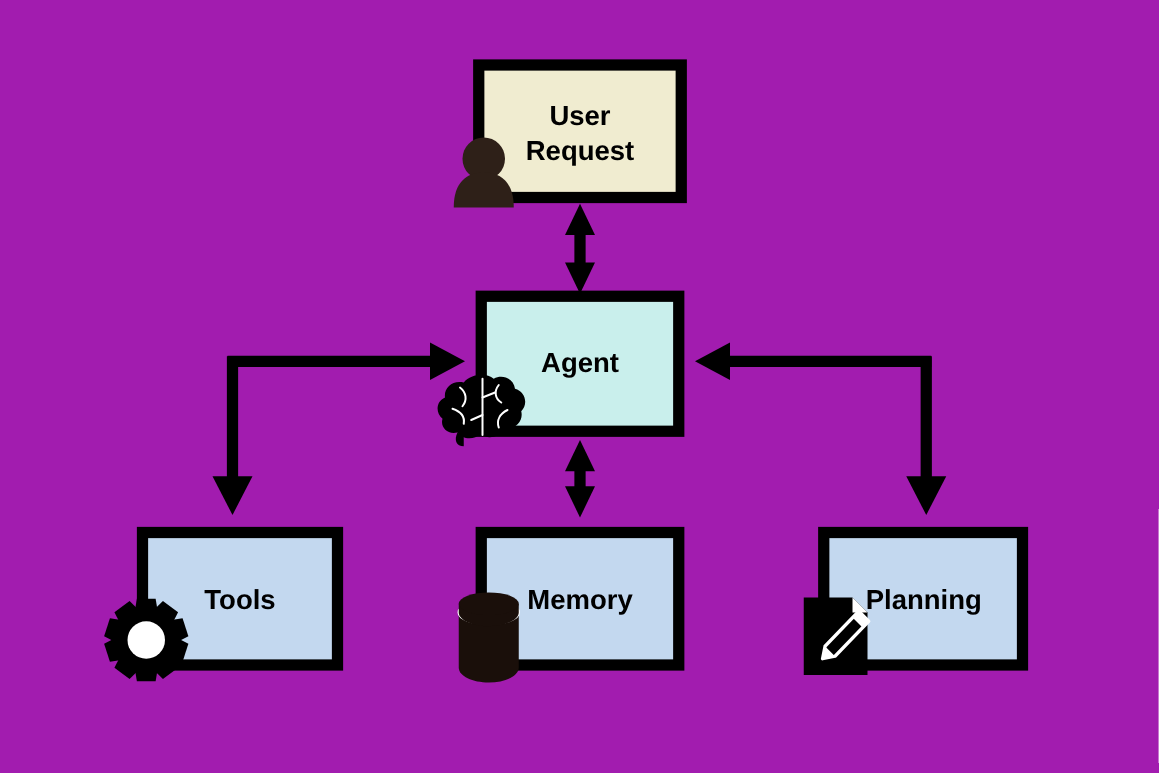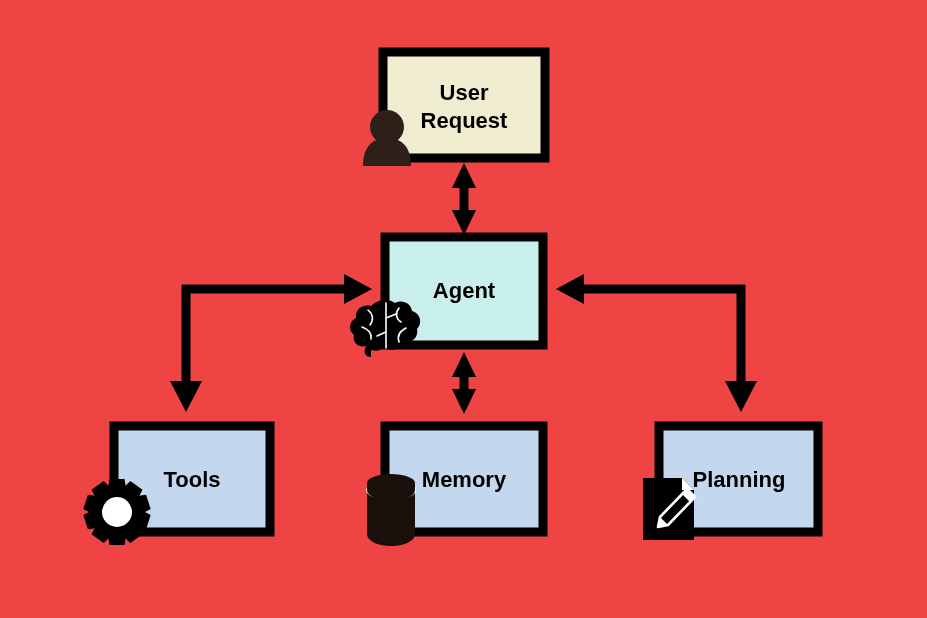--- a/index.html
+++ b/index.html
@@ -7,21 +7,21 @@
     padding: 0;
     background: #ffffff;
   }
   body {
     font-family: "Liberation Sans", sans-serif;
   }
   #canvas {
     position: relative;
     width: 927px;
     height: 618px;
-    background: #ef4444;
+    background: #a21caf;
     overflow: hidden;
   }
   #diagram-svg {
     position: absolute;
     left: 0;
     top: 0;
     width: 927px;
     height: 618px;
   }
   .node-label {

